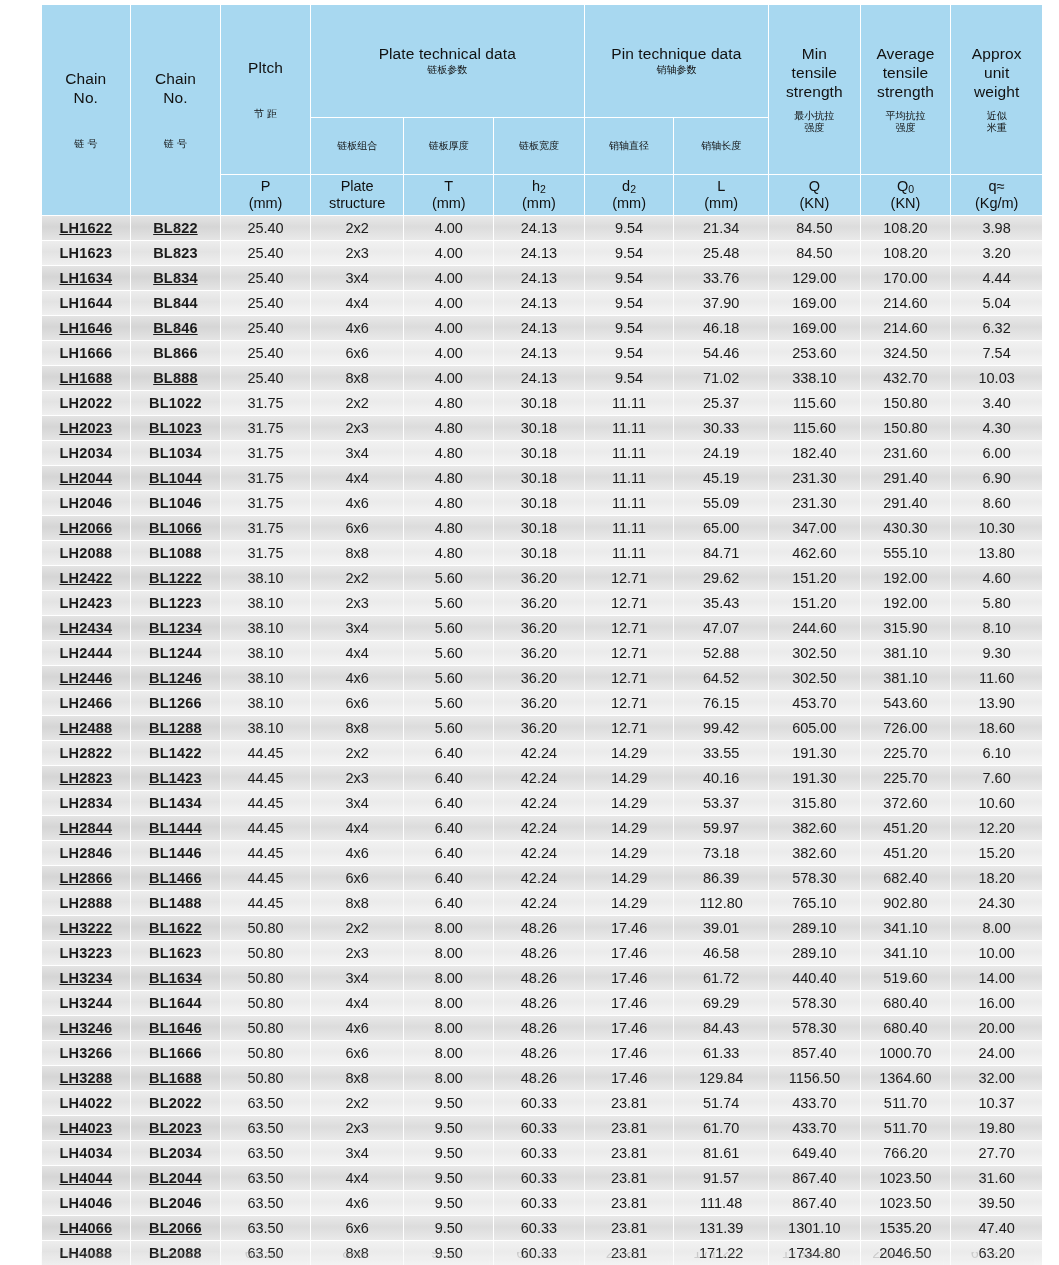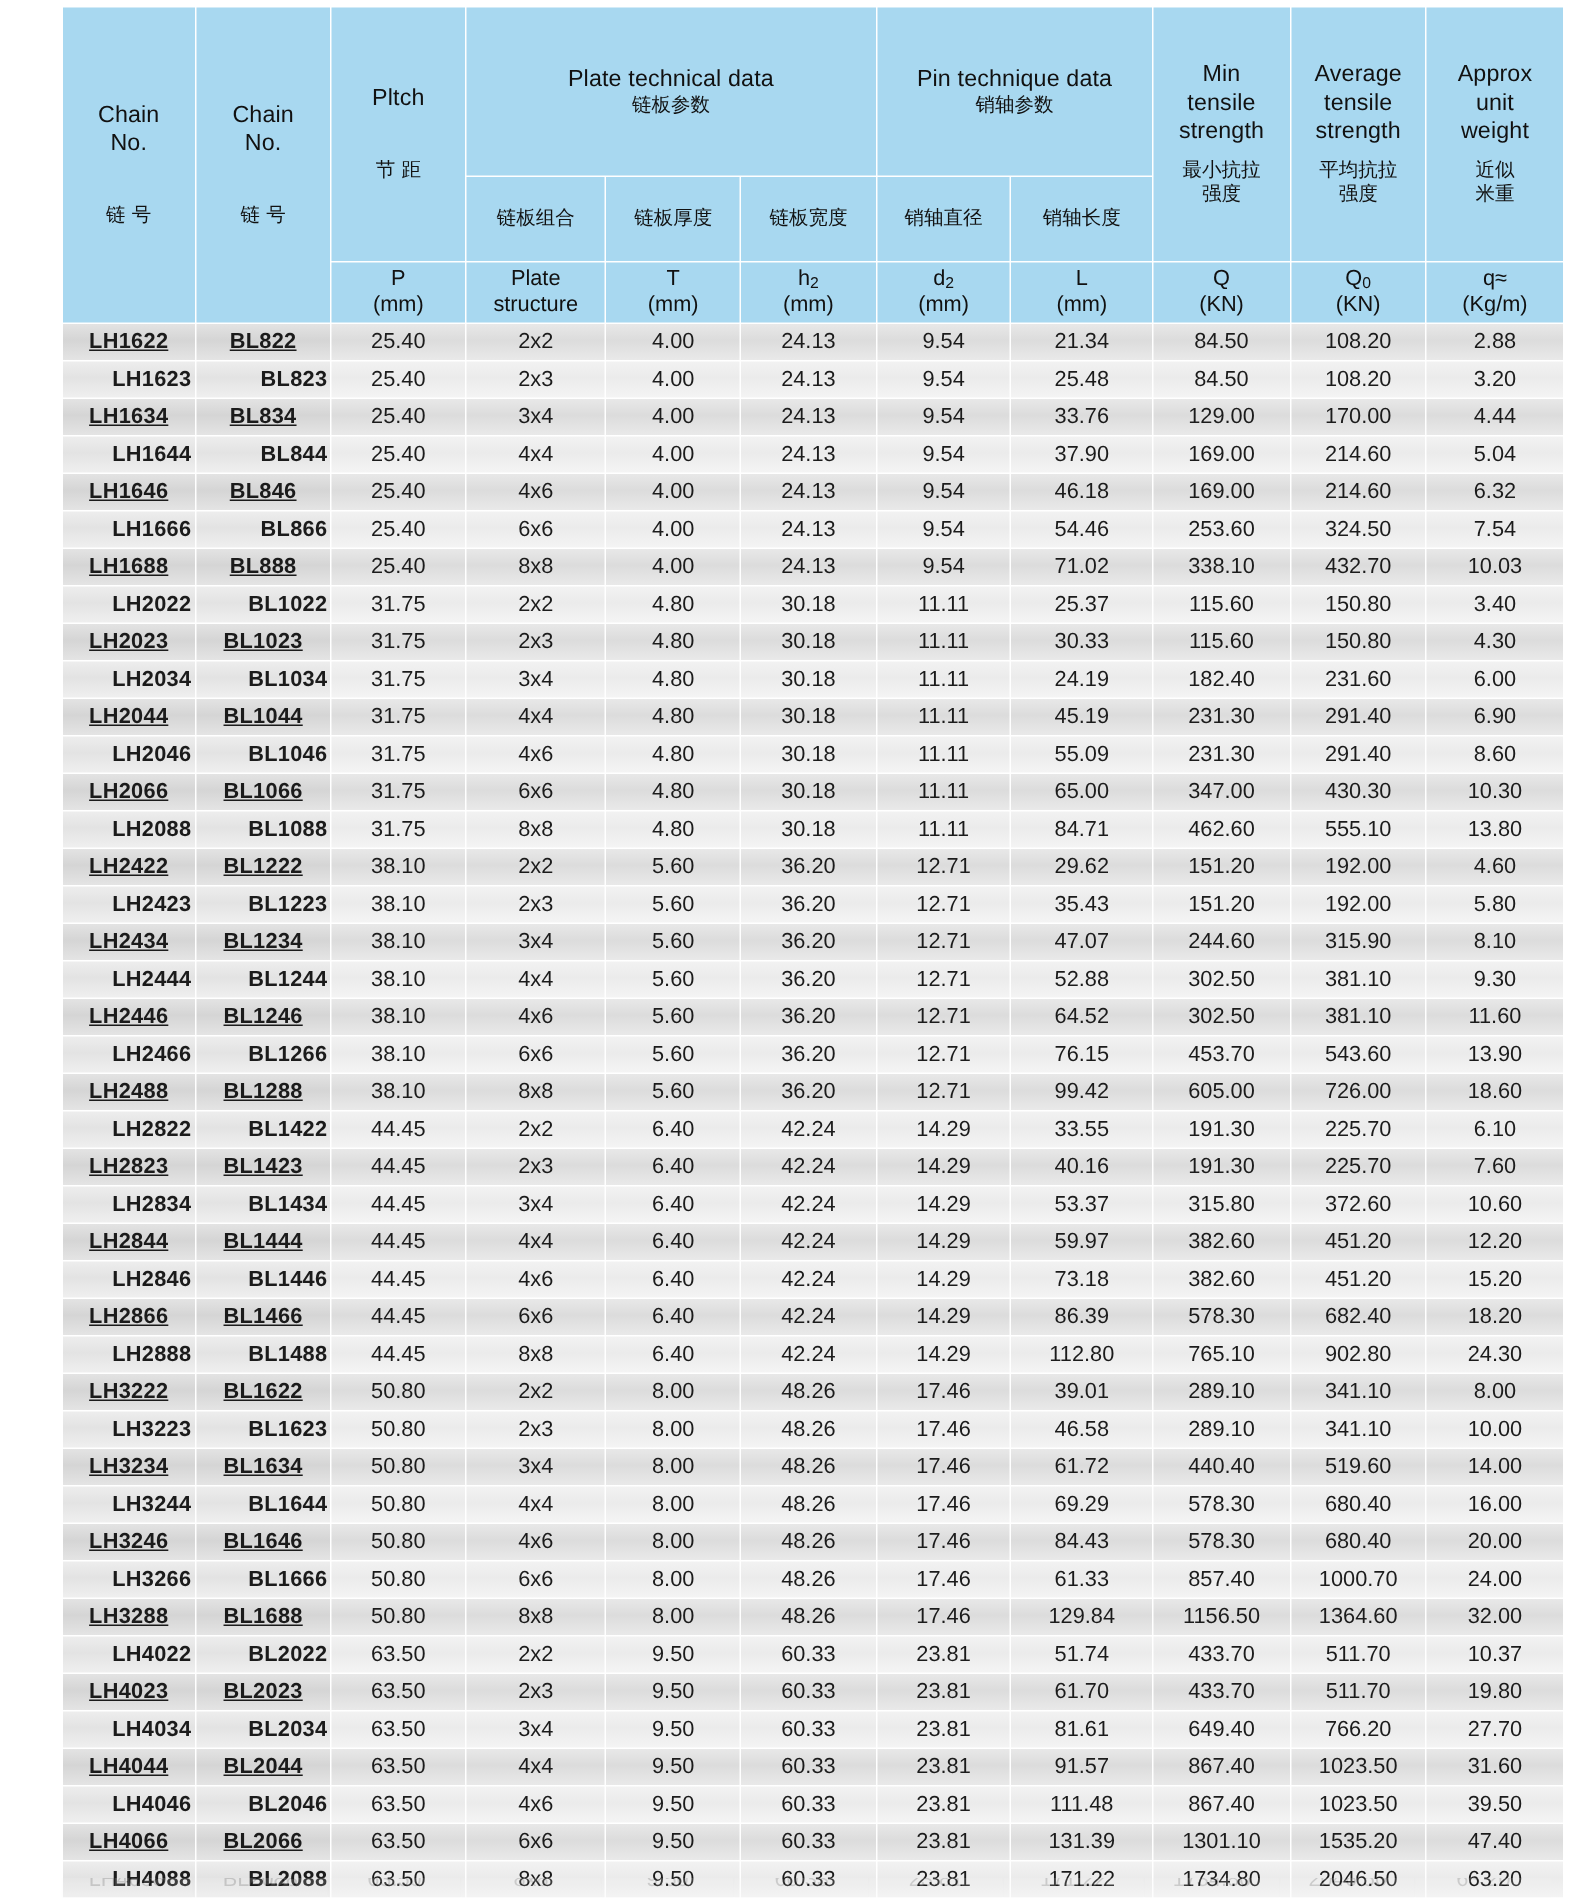--- a/index.html
+++ b/index.html
@@ -40,21 +40,21 @@
     padding: 1px 2px;
     line-height: 1.22;
     border: 0;
   }
   .hdr-en {
     font-size: 15.5px;
     letter-spacing: 0.1px;
     display: block;
   }
   .hdr-cn {
-    font-size: 13px;
+    font-size: 10px;
     display: block;
     font-family: "DejaVu Sans", "Liberation Sans", sans-serif;
   }
   .hdr-gap { display:block; height: 30px; }
   .hdr-gap-sm { display:block; height: 8px; }
   .sym {
     font-size: 14.5px;
     display: block;
     line-height: 1.2;
   }
@@ -86,21 +86,20 @@
   }
   tbody tr.r-b td {
     background: linear-gradient(to bottom, #f2f2f2 0%, #ebebeb 45%, #f4f4f4 100%);
   }
   tbody tr.r-a td.c0, tbody tr.r-a td.c1 {
     background: linear-gradient(to bottom, #e3e3e3 0%, #d5d5d5 45%, #e4e4e4 100%);
     text-decoration: underline;
   }
   tbody tr.r-b td.c0, tbody tr.r-b td.c1 {
     background: linear-gradient(to bottom, #ededed 0%, #e3e3e3 45%, #efefef 100%);
-    text-align: right;
   }
 
   tbody td.c0, tbody td.c1 { font-weight: bold; letter-spacing: 0.2px; }
 
   
   #partial-row {
     position: absolute;
     left: 41px;
     top: 1252px;
     width: 1002px;
@@ -258,21 +257,21 @@
           <td class="c0">LH1622</td>
           <td class="c1">BL822</td>
           <td class="c2">25.40</td>
           <td class="c3">2x2</td>
           <td class="c4">4.00</td>
           <td class="c5">24.13</td>
           <td class="c6">9.54</td>
           <td class="c7">21.34</td>
           <td class="c8">84.50</td>
           <td class="c9">108.20</td>
-          <td class="c10">2.88</td>
+          <td class="c10">3.98</td>
         </tr>
         <tr class="r-b">
           <td class="c0">LH1623</td>
           <td class="c1">BL823</td>
           <td class="c2">25.40</td>
           <td class="c3">2x3</td>
           <td class="c4">4.00</td>
           <td class="c5">24.13</td>
           <td class="c6">9.54</td>
           <td class="c7">25.48</td>

